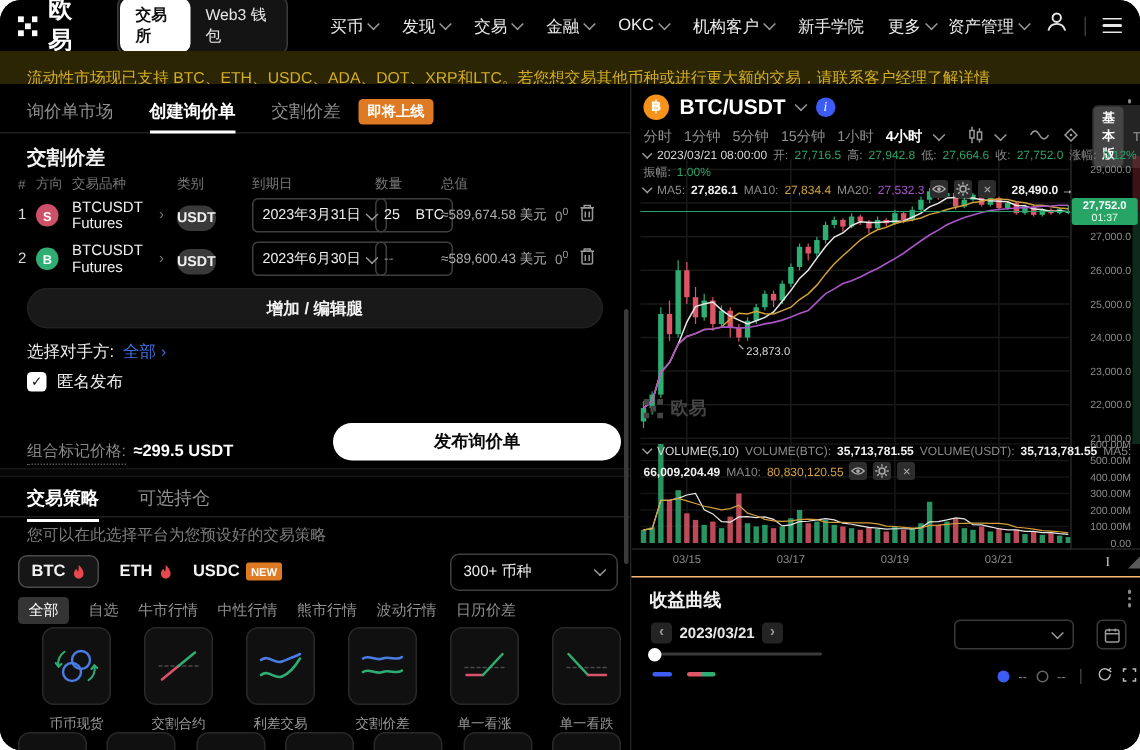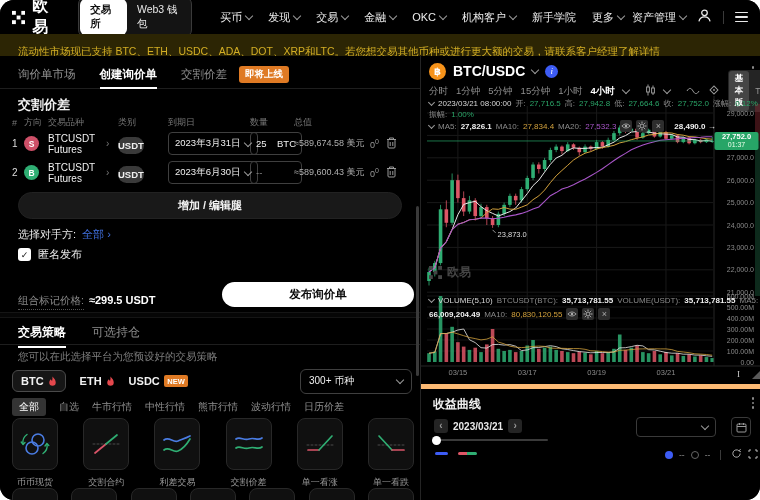--- a/index.html
+++ b/index.html
@@ -56,21 +56,21 @@
   .desc{position:absolute;top:294px;left:18px;font-size:10.5px;color:#7d7d7d;}
   .coins{position:absolute;top:313px;left:12px;right:8px;height:24px;display:flex;align-items:center;gap:14px;}
   .coinchip{display:flex;align-items:center;gap:4px;font-size:11px;font-weight:bold;color:#f2f2f2;cursor:pointer;}
   .coinchip.boxed{border:1px solid #4a4a4a;border-radius:6px;padding:4px 8px;background:#161616;}
   .newbadge{background:#df7a24;color:#fff;font-size:7.5px;font-weight:bold;border-radius:2px;padding:1.5px 3.5px;}
   .coinsel{margin-left:auto;border:1px solid #3f3f3f;border-radius:6px;height:23px;width:94px;display:flex;align-items:center;justify-content:space-between;padding:0 8px;font-size:10px;color:#f0f0f0;cursor:pointer;}
   .filters{position:absolute;top:342px;left:12px;display:flex;align-items:center;gap:13px;font-size:10px;color:#909090;}
   .fchip{cursor:pointer;white-space:nowrap;}
   .fchip.sel{background:#343434;color:#fff;border-radius:3px;padding:2px 7px;}
   .cards{position:absolute;top:362px;left:12px;right:6px;display:flex;justify-content:space-between;}
-  .cardwrap{width:46px;display:flex;flex-direction:column;align-items:center;gap:6px;cursor:pointer;}
+  .cardwrap{width:46px;display:flex;flex-direction:column;align-items:center;gap:6px;cursor:pointer;margin-left:16px;}
   .card{width:46px;height:52px;border:1px solid #282828;border-radius:8px;background:#101010;display:flex;align-items:center;justify-content:center;box-sizing:border-box;}
   .cardlbl{font-size:9px;color:#9a9a9a;white-space:nowrap;}
   .stubs{position:absolute;top:432px;left:12px;right:6px;display:flex;justify-content:space-between;}
   .stub{width:46px;height:30px;border:1px solid #282828;border-radius:8px;background:#101010;box-sizing:border-box;}
   .scrollthumb{position:absolute;right:1px;top:150px;width:3px;height:170px;background:#3a3a3a;border-radius:2px;}
   
   .rp{position:absolute;top:56px;left:421px;width:339px;height:444px;background:#000;}
   .pairrow{position:absolute;top:4px;left:8px;height:22px;display:flex;align-items:center;gap:7px;}
   .btcic{width:17px;height:17px;border-radius:50%;background:#f7931a;color:#fff;font-size:10px;font-weight:bold;display:flex;align-items:center;justify-content:center;}
   .pairname{font-size:14px;font-weight:bold;color:#fff;}
@@ -87,21 +87,21 @@
   .ov .g{color:#2aa467;}
   .ov .w{color:#d6d6d6;}
   .ov .wb{color:#f0f0f0;font-weight:bold;}
   .ov .yel{color:#d2a13c;}
   .ov .pur{color:#a855c8;}
   .minibtn{width:12px;height:12px;background:#2d2d2d;border-radius:2px;display:flex;align-items:center;justify-content:center;cursor:pointer;}
   .xglyph{color:#aaa;font-size:9px;line-height:9px;}
   .watermark{position:absolute;top:208px;left:8px;display:flex;align-items:center;gap:5px;font-size:12px;font-weight:bold;color:#454545;}
   svg.chart{position:absolute;top:40px;left:0;font-family:"Liberation Sans",sans-serif;}
   
-  .pp{position:absolute;top:328px;left:0;right:0;bottom:0;border-top:5px solid #fdba74;}
+  .pp{position:absolute;top:328px;left:0;right:0;bottom:0;border-top:1px solid #fdba74;}
   .pp-title{position:absolute;top:7px;left:12px;font-size:12px;font-weight:bold;color:#f0f0f0;}
   .sqbtn{width:14px;height:14px;background:#242424;border-radius:3px;color:#999;font-size:10px;line-height:13px;text-align:center;cursor:pointer;}
   .pp-date{position:absolute;top:30px;left:13px;display:flex;align-items:center;gap:5px;font-size:10px;color:#e8e8e8;font-weight:bold;}
   .slider{position:absolute;top:50px;left:13px;width:114px;height:2px;background:#3a3a3a;border-radius:2px;cursor:pointer;}
   .knob{position:absolute;left:-2px;top:-3.5px;width:9px;height:9px;border-radius:50%;background:#fff;}
   .leg1{position:absolute;top:63px;left:14px;width:13px;height:2.5px;border-radius:2px;background:#3d5cf5;}
   .leg2{position:absolute;top:63px;left:37px;width:19px;height:2.5px;border-radius:2px;background:linear-gradient(90deg,#dd5666 0 50%,#2fae73 50% 100%);}
   .pp-select{position:absolute;top:28px;left:215px;width:80px;height:20px;border:1px solid #3a3a3a;border-radius:4px;display:flex;align-items:center;justify-content:flex-end;padding:0 7px;cursor:pointer;box-sizing:border-box;}
   .pp-cal{position:absolute;top:28px;left:310px;width:20px;height:20px;border:1px solid #3a3a3a;border-radius:4px;display:flex;align-items:center;justify-content:center;cursor:pointer;box-sizing:border-box;}
   .pp-radios{position:absolute;top:59px;left:244px;display:flex;align-items:center;gap:6px;font-size:8.5px;color:#8a8a8a;}
@@ -394,21 +394,21 @@
         <div class="stub"></div>
         <div class="stub"></div>
     </div>
 
     <div class="scrollthumb"></div>
   </div>
 
   <div class="rp">
     <div class="pairrow">
       <span class="btcic">฿</span>
-      <span class="pairname">BTC/USDC</span>
+      <span class="pairname">BTC/USDT</span>
       <span class="chev"></span>
       <span class="infoic">i</span>
     </div>
     <span class="kebab" style="position:absolute;right:6px;top:10px;">
         <div></div>
         <div></div>
         <div></div>
       </span>
 
     <div class="tfbar">
@@ -704,21 +704,21 @@
             <rect x="5.3" y="5.3" width="4.4" height="4.4"></rect>
             <rect x="0" y="10.6" width="4.4" height="4.4"></rect>
             <rect x="10.6" y="10.6" width="4.4" height="4.4"></rect>
           </g>
         </svg>
       <span>欧易</span>
     </div>
     <div class="ov" style="top:240px;">
       <span class="chev" style="width:4px;height:4px;"></span>
       <span class="w">VOLUME(5,10)</span>
-      <span>BTCUSDT(BTC):</span>
+      <span>VOLUME(BTC):</span>
         <span class="wb">35,713,781.55</span>
       <span>VOLUME(USDT):</span>
         <span class="wb">35,713,781.55</span>
       <span>MA5:</span>
     </div>
     <div class="ov" style="top:252px;">
       <span class="wb">66,009,204.49</span>
       <span>MA10:</span>
         <span class="yel">80,830,120.55</span>
       <span class="minibtn">

